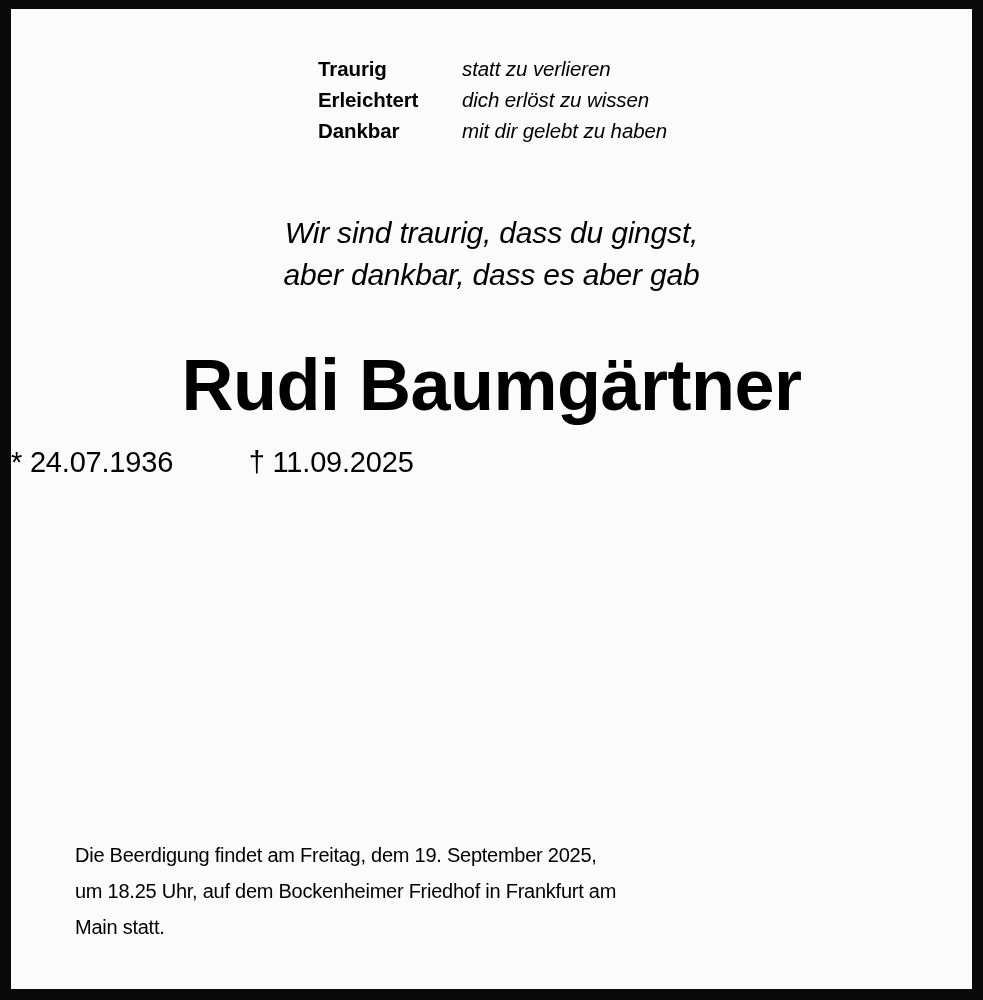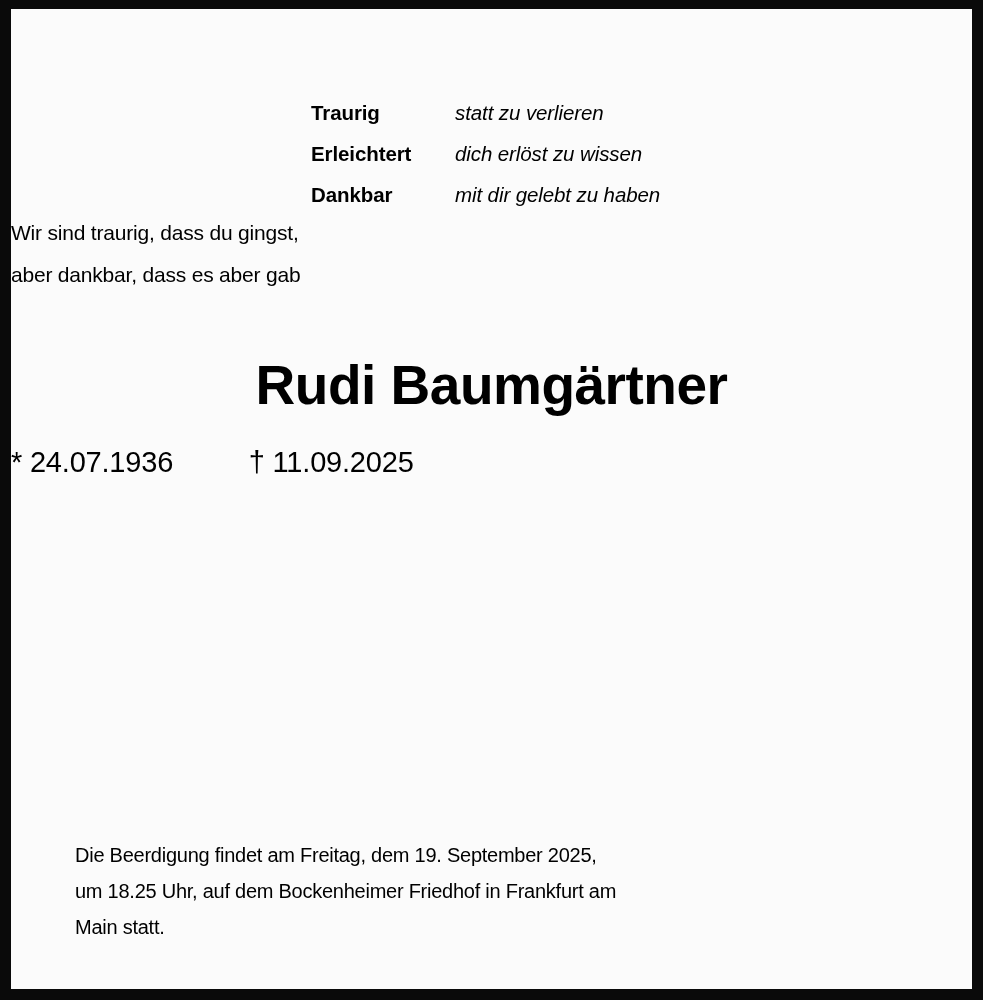--- a/index.html
+++ b/index.html
@@ -27,56 +27,57 @@
     width: 100%;
     height: 100%;
     background: #fbfbfb;
     position: relative;
     overflow: hidden;
   }
 
   
   .verse {
     position: absolute;
-    left: 300px;
+    left: 307px;
     top: 46px;
     display: grid;
     grid-template-columns: 144px auto;
-    row-gap: 13px;
+    row-gap: 3px;
     font-size: 20.5px;
     line-height: 28px;
-    margin-top: 44px;
   }
   .verse .label {
     font-weight: bold;
     letter-spacing: -0.1px;
   }
   .verse .phrase {
     font-style: italic;
     letter-spacing: -0.1px;
   }
 
   
   .lead {
     position: absolute;
     left: 0;
     right: 0;
     top: 203px;
-    font-size: 21px;
+    text-align: center;
+    font-size: 30px;
     line-height: 42px;
     letter-spacing: -0.2px;
+    font-style: italic;
   }
 
   .name {
     position: absolute;
     left: 0;
     right: 0;
     top: 345px;
     text-align: center;
-    font-size: 55px;
+    font-size: 72px;
     font-weight: bold;
     letter-spacing: -0.5px;
     line-height: 62px;
   }
 
   .dates {
     position: absolute;
     left: 0;
     right: 0;
     top: 437px;

